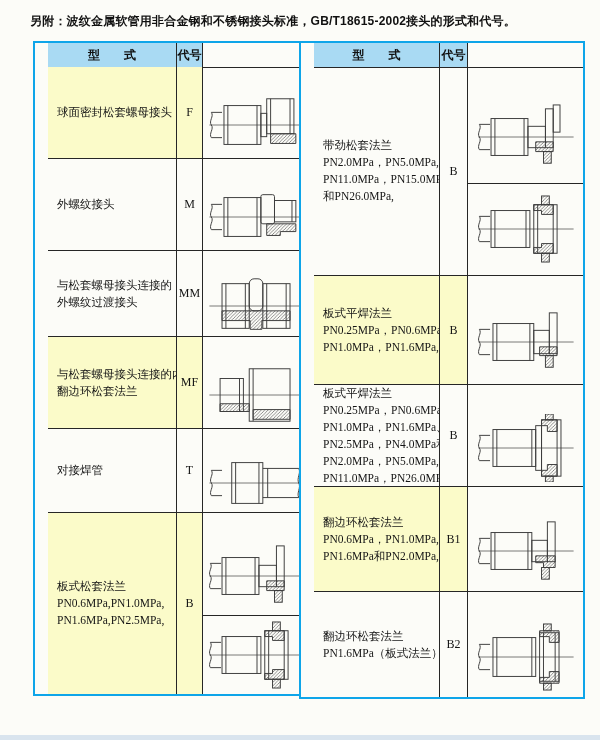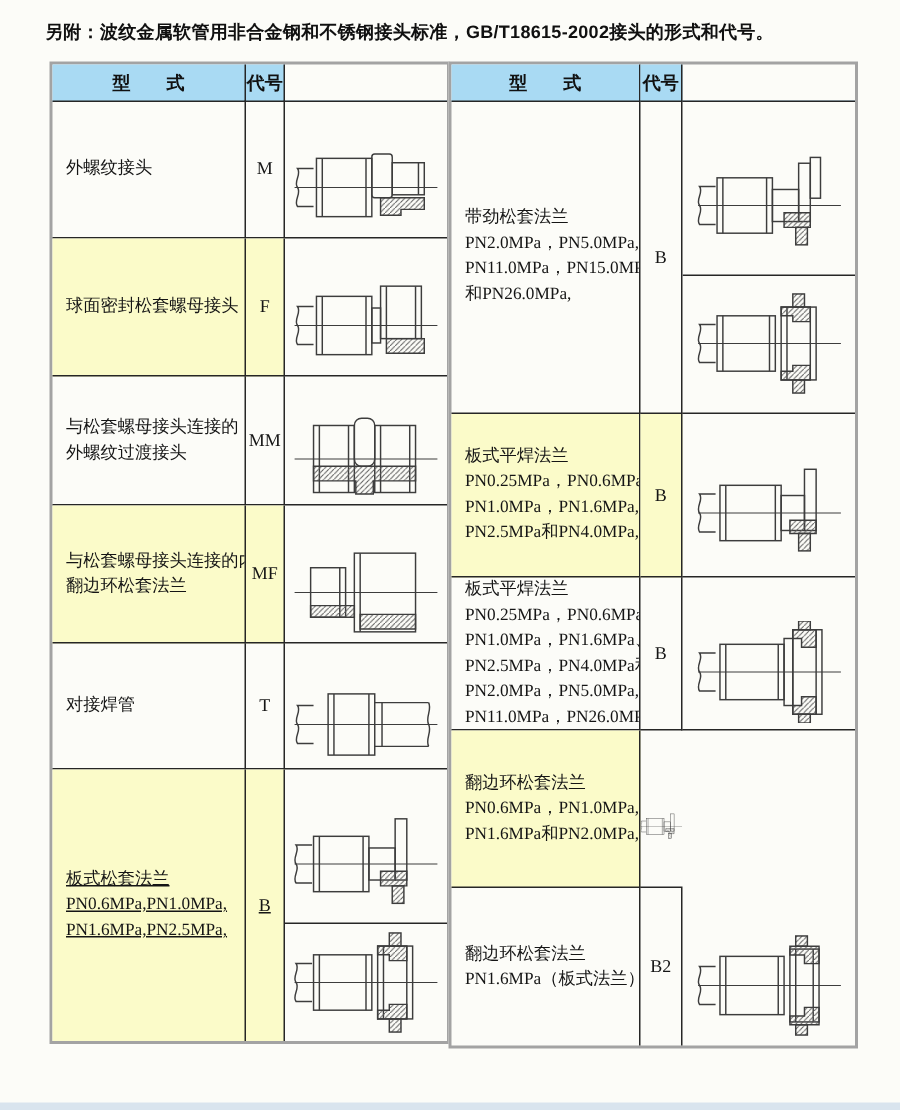--- a/index.html
+++ b/index.html
@@ -1,20 +1,20 @@
 <!DOCTYPE html>
 <html><head>
 <meta charset="utf-8">
 <style>
   html,body{margin:0;padding:0;}
   .page{position:relative;width:600px;height:740px;background:#fcfcf8;overflow:hidden;
         font-family:"Liberation Serif",serif;color:#151515;}
   .title{position:absolute;left:30px;top:13px;font-family:"Liberation Sans",sans-serif;
          font-weight:bold;font-size:12px;letter-spacing:0.2px;white-space:nowrap;color:#101010;text-align:center;}
-  .tbl{position:absolute;top:41px;border:2px solid #a3a3a3;background:#fcfcf8;}
+  .tbl{position:absolute;top:41px;border:2px solid #0ea5e9;background:#fcfcf8;padding-left:13px;}
   .tbl-left{left:33px;width:263px;}
   .tbl-right{left:299px;width:269px;}
   .row{display:grid;}
   .tbl-left .row{grid-template-columns:129px 26px 1fr;}
   .tbl-right .row{grid-template-columns:126px 28px 1fr;}
   .cell{border-right:1px solid #262626;border-bottom:1px solid #262626;box-sizing:border-box;
         overflow:hidden;}
   .row .cell:last-child{border-right:none;margin-top:24px;}
   .row:last-child .cell{border-bottom:none;}
   .row.header{height:24px;}
@@ -35,46 +35,20 @@
 
 <div class="page">
   <div class="title">另附：波纹金属软管用非合金钢和不锈钢接头标准，GB/T18615-2002接头的形式和代号。</div>
   <div class="tbl tbl-left" id="tbl-left">
       <div class="row header">
         <div class="cell">型　　式</div>
         <div class="cell">代号</div>
         <div class="cell">简　　图</div>
       </div>
       <div class="row" style="height: 92px;">
-        <div class="cell name-cell">
-          <div class="nline">外螺纹接头</div>
-        </div>
-        <div class="cell code-cell">M</div>
-        <div class="cell diagram-cell">
-          <div class="diagram-sub">
-            <svg viewBox="0 0 100 70" width="98" height="68" xmlns="http://www.w3.org/2000/svg">
-              <defs>
-                <pattern id="h1" width="3.5" height="3.5" patternUnits="userSpaceOnUse">
-                  <path d="M0 3.5 L3.5 0" stroke="#5a5a5a" stroke-width="0.7"></path>
-                </pattern>
-              </defs>
-              <line x1="1" y1="35" x2="99" y2="35" stroke="#3d3d3d" stroke-width="0.7"></line>
-              <path d="M 14 22 H 3 c 3 4 -3 9 0 13 c 3 4 -3 9 0 13 H 14" fill="none" stroke="#3d3d3d" stroke-width="1"></path>
-              <rect x="16" y="15" width="38" height="40" fill="none" stroke="#3d3d3d" stroke-width="1"></rect>
-              <line x1="20" y1="15" x2="20" y2="55" fill="none" stroke="#3d3d3d" stroke-width="1"></line>
-              <line x1="50" y1="15" x2="50" y2="55" fill="none" stroke="#3d3d3d" stroke-width="1"></line>
-              <rect x="54" y="12" width="14" height="30" rx="2" fill="none" stroke="#3d3d3d" stroke-width="1"></rect>
-              <rect x="68" y="18" width="22" height="22" fill="none" stroke="#3d3d3d" stroke-width="1"></rect>
-              <line x1="86" y1="18" x2="86" y2="40" fill="none" stroke="#3d3d3d" stroke-width="1"></line>
-              <path d="M60 42 H90 V50 H74 V54 H60 Z" fill="url(#h1)" stroke="#3d3d3d" stroke-width="1"></path>
-            </svg>
-          </div>
-        </div>
-      </div>
-      <div class="row" style="height: 92px;">
         <div class="cell name-cell yellow">
           <div class="nline">球面密封松套螺母接头</div>
         </div>
         <div class="cell code-cell yellow">F</div>
         <div class="cell diagram-cell">
           <div class="diagram-sub">
             <svg viewBox="0 0 100 70" width="98" height="68" xmlns="http://www.w3.org/2000/svg">
               <defs>
                 <pattern id="h2" width="3.5" height="3.5" patternUnits="userSpaceOnUse">
                   <path d="M0 3.5 L3.5 0" stroke="#5a5a5a" stroke-width="0.7"></path>
@@ -87,20 +61,46 @@
               <line x1="50" y1="15" x2="50" y2="55" fill="none" stroke="#3d3d3d" stroke-width="1"></line>
               <rect x="54" y="23" width="6" height="24" fill="none" stroke="#3d3d3d" stroke-width="1"></rect>
               <rect x="60" y="8" width="28" height="36" fill="none" stroke="#3d3d3d" stroke-width="1"></rect>
               <line x1="64" y1="8" x2="64" y2="44" fill="none" stroke="#3d3d3d" stroke-width="1"></line>
               <line x1="84" y1="8" x2="84" y2="44" fill="none" stroke="#3d3d3d" stroke-width="1"></line>
               <path d="M64 44 H90 V54 H64 Z" fill="url(#h2)" stroke="#3d3d3d" stroke-width="1"></path>
             </svg>
           </div>
         </div>
       </div>
+      <div class="row" style="height: 92px;">
+        <div class="cell name-cell">
+          <div class="nline">外螺纹接头</div>
+        </div>
+        <div class="cell code-cell">M</div>
+        <div class="cell diagram-cell">
+          <div class="diagram-sub">
+            <svg viewBox="0 0 100 70" width="98" height="68" xmlns="http://www.w3.org/2000/svg">
+              <defs>
+                <pattern id="h1" width="3.5" height="3.5" patternUnits="userSpaceOnUse">
+                  <path d="M0 3.5 L3.5 0" stroke="#5a5a5a" stroke-width="0.7"></path>
+                </pattern>
+              </defs>
+              <line x1="1" y1="35" x2="99" y2="35" stroke="#3d3d3d" stroke-width="0.7"></line>
+              <path d="M 14 22 H 3 c 3 4 -3 9 0 13 c 3 4 -3 9 0 13 H 14" fill="none" stroke="#3d3d3d" stroke-width="1"></path>
+              <rect x="16" y="15" width="38" height="40" fill="none" stroke="#3d3d3d" stroke-width="1"></rect>
+              <line x1="20" y1="15" x2="20" y2="55" fill="none" stroke="#3d3d3d" stroke-width="1"></line>
+              <line x1="50" y1="15" x2="50" y2="55" fill="none" stroke="#3d3d3d" stroke-width="1"></line>
+              <rect x="54" y="12" width="14" height="30" rx="2" fill="none" stroke="#3d3d3d" stroke-width="1"></rect>
+              <rect x="68" y="18" width="22" height="22" fill="none" stroke="#3d3d3d" stroke-width="1"></rect>
+              <line x1="86" y1="18" x2="86" y2="40" fill="none" stroke="#3d3d3d" stroke-width="1"></line>
+              <path d="M60 42 H90 V50 H74 V54 H60 Z" fill="url(#h1)" stroke="#3d3d3d" stroke-width="1"></path>
+            </svg>
+          </div>
+        </div>
+      </div>
       <div class="row" style="height: 86px;">
         <div class="cell name-cell">
           <div class="nline">与松套螺母接头连接的</div>
           <div class="nline">外螺纹过渡接头</div>
         </div>
         <div class="cell code-cell">MM</div>
         <div class="cell diagram-cell">
           <div class="diagram-sub">
             <svg viewBox="0 0 100 70" width="98" height="68" xmlns="http://www.w3.org/2000/svg">
               <defs>
@@ -165,21 +165,21 @@
               <line x1="28" y1="14" x2="28" y2="56" fill="none" stroke="#3d3d3d" stroke-width="1"></line>
               <line x1="52" y1="14" x2="52" y2="56" fill="none" stroke="#3d3d3d" stroke-width="1"></line>
               <line x1="56" y1="20" x2="93" y2="20" fill="none" stroke="#3d3d3d" stroke-width="1"></line>
               <line x1="56" y1="50" x2="93" y2="50" fill="none" stroke="#3d3d3d" stroke-width="1"></line>
               <path d="M93 20 c 2.5 5 -2.5 10 0 15 c 2.5 5 -2.5 10 0 15" fill="none" stroke="#3d3d3d" stroke-width="1"></path>
               <line x1="61" y1="20" x2="61" y2="50" fill="none" stroke="#3d3d3d" stroke-width="1"></line>
             </svg>
           </div>
         </div>
       </div>
-      <div class="row" style="height: 181px; text-decoration: underline;">
+      <div class="row" style="height: 181px;">
         <div class="cell name-cell yellow">
           <div class="nline">板式松套法兰</div>
           <div class="nline">PN0.6MPa,PN1.0MPa,</div>
           <div class="nline">PN1.6MPa,PN2.5MPa,</div>
         </div>
         <div class="cell code-cell yellow">B</div>
         <div class="cell diagram-cell">
           <div class="diagram-sub">
             <svg viewBox="0 0 100 70" width="98" height="68" xmlns="http://www.w3.org/2000/svg">
               <defs>
@@ -277,21 +277,20 @@
               <rect x="66" y="60" width="8" height="9" fill="url(#h9)" stroke="#3d3d3d" stroke-width="1"></rect>
             </svg>
           </div>
         </div>
       </div>
       <div class="row" style="height: 109px;">
         <div class="cell name-cell yellow">
           <div class="nline">板式平焊法兰</div>
           <div class="nline">PN0.25MPa，PN0.6MPa,</div>
           <div class="nline">PN1.0MPa，PN1.6MPa,</div>
-          <div class="nline">PN2.5MPa和PN4.0MPa,</div>
         </div>
         <div class="cell code-cell yellow">B</div>
         <div class="cell diagram-cell">
           <div class="diagram-sub">
             <svg viewBox="0 0 100 70" width="98" height="68" xmlns="http://www.w3.org/2000/svg">
               <defs>
                 <pattern id="h10" width="3.5" height="3.5" patternUnits="userSpaceOnUse">
                   <path d="M0 3.5 L3.5 0" stroke="#5a5a5a" stroke-width="0.7"></path>
                 </pattern>
               </defs>
@@ -341,20 +340,21 @@
             </svg>
           </div>
         </div>
       </div>
       <div class="row" style="height: 105px;">
         <div class="cell name-cell yellow">
           <div class="nline">翻边环松套法兰</div>
           <div class="nline">PN0.6MPa，PN1.0MPa,</div>
           <div class="nline">PN1.6MPa和PN2.0MPa,</div>
         </div>
+        <div class="cell code-cell yellow">B1</div>
         <div class="cell diagram-cell">
           <div class="diagram-sub">
             <svg viewBox="0 0 100 70" width="98" height="68" xmlns="http://www.w3.org/2000/svg">
               <defs>
                 <pattern id="h12" width="3.5" height="3.5" patternUnits="userSpaceOnUse">
                   <path d="M0 3.5 L3.5 0" stroke="#5a5a5a" stroke-width="0.7"></path>
                 </pattern>
               </defs>
               <line x1="1" y1="35" x2="99" y2="35" stroke="#3d3d3d" stroke-width="0.7"></line>
               <path d="M 13 22 H 2 c 3 4 -3 9 0 13 c 3 4 -3 9 0 13 H 13" fill="none" stroke="#3d3d3d" stroke-width="1"></path>

